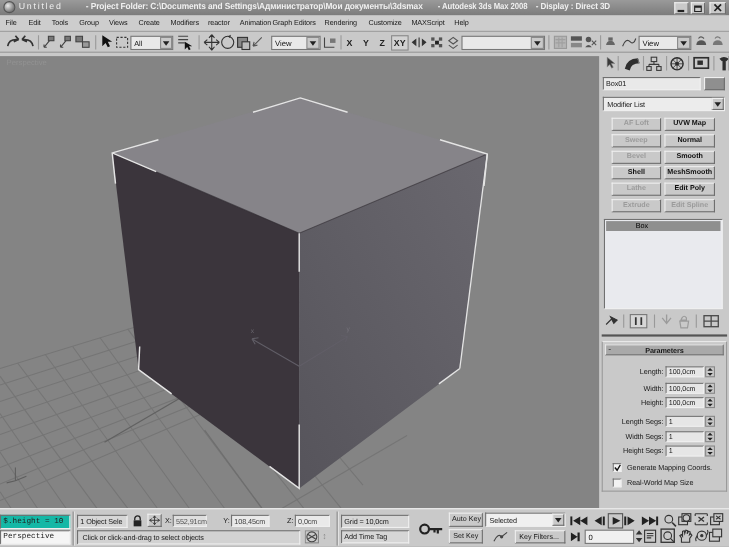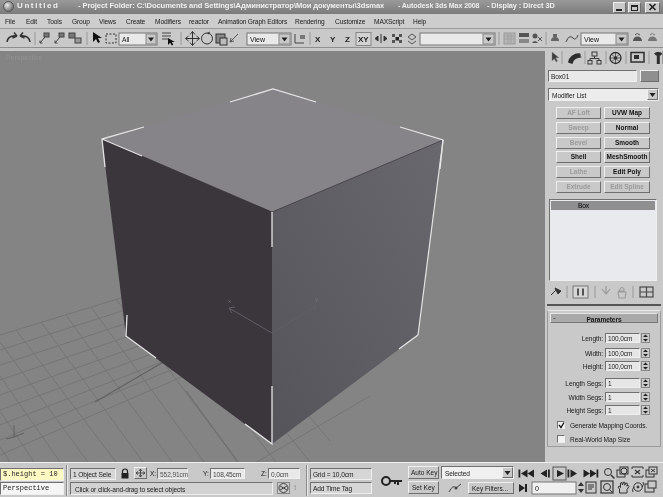--- a/index.html
+++ b/index.html
@@ -10,21 +10,21 @@
 .t7{font-size:6.6px;letter-spacing:-0.1px;line-height:9px;color:#1a1a1a;}
 .raised{background:#c9c9c9;border:1px solid;border-color:#efefef #6e6e6e #6e6e6e #efefef;}
 .sunk{background:#e9e9e9;border:1px solid;border-color:#707070 #efefef #efefef #707070;}
 .sep{width:2px;border-left:1px solid #8a8a8a;border-right:1px solid #e8e8e8;}
 </style>
 </head>
 <body>
 
 <div class="abs" style="left:0;top:0;width:663px;height:14px;background:linear-gradient(#9a9a9a,#7b7b7b);">
   <div class="abs" style="left:3px;top:1px;width:11px;height:11px;border-radius:50%;background:radial-gradient(circle at 35% 35%, #e8e8e8, #7a7a7a 70%);border:1px solid #555;"></div>
-  <div class="abs" style="left:17px;top:1px;font-size:8px;font-weight:bold;color:#f0f0f0;white-space:nowrap;letter-spacing:1.6px;">Untitled</div>
+  <div class="abs" style="left:17px;top:1px;font-size:8px;font-weight:normal;color:#f0f0f0;white-space:nowrap;letter-spacing:1.6px;">Untitled</div>
   <div class="abs" style="left:78px;top:1px;font-size:8px;font-weight:bold;color:#f0f0f0;white-space:nowrap;letter-spacing:-0.1px;transform:scaleX(0.95);transform-origin:0 0;">- Project Folder: C:\Documents and Settings\Администратор\Мои документы\3dsmax</div>
   <div class="abs" style="left:398px;top:1px;font-size:8px;font-weight:bold;color:#f0f0f0;white-space:nowrap;letter-spacing:-0.1px;transform:scaleX(0.88);transform-origin:0 0;">- Autodesk 3ds Max 2008</div>
   <div class="abs" style="left:487px;top:1px;font-size:8px;font-weight:bold;color:#f0f0f0;white-space:nowrap;letter-spacing:-0.1px;transform:scaleX(0.92);transform-origin:0 0;">- Display : Direct 3D</div>
   <div class="abs raised" style="left:613px;top:2px;width:13px;height:11px;">
       <div class="abs" style="left:2px;top:6px;width:6px;height:2px;background:#222;"></div>
     </div>
   <div class="abs raised" style="left:628px;top:2px;width:13px;height:11px;">
       <div class="abs" style="left:2px;top:1.5px;width:7px;height:6px;border:1px solid #222;border-top-width:2px;"></div>
     </div>
   <div class="abs raised" style="left:645px;top:2px;width:15px;height:11px;">
@@ -333,21 +333,21 @@
         <path d="M1 3 l2 2.5 l3 -5" stroke="#111" fill="none" stroke-width="1.3"></path>
       </svg>
     </div>
   <span class="abs t7" style="left:25px;top:373px;">Generate Mapping Coords.</span>
   <div class="abs sunk" style="left:12px;top:387px;width:8px;height:8px;background:#f2f2f2;"></div>
   <span class="abs t7" style="left:25px;top:387px;">Real-World Map Size</span>
 </div>
 
 <div class="abs" style="left:0;top:462px;width:663px;height:35px;background:#c9c9c9;border-top:1px solid #efefef;">
 
-  <div class="abs" style="left:0px;top:5px;width:64px;height:13px;background:#fef9c3;border:1px solid;border-color:#707070 #efefef #efefef #707070;font-family:'Liberation Mono',monospace;font-size:7px;color:#222;line-height:11px;padding-left:2px;">$.height = 10</div>
+  <div class="abs" style="left:0px;top:5px;width:64px;height:13px;background:#14b8a6;border:1px solid;border-color:#707070 #efefef #efefef #707070;font-family:'Liberation Mono',monospace;font-size:7px;color:#222;line-height:11px;padding-left:2px;">$.height = 10</div>
   <div class="abs" style="left:0px;top:19px;width:64px;height:13px;background:#f5f5f5;border:1px solid;border-color:#707070 #efefef #efefef #707070;font-family:'Liberation Mono',monospace;font-size:7px;color:#222;line-height:11px;padding-left:2px;">Perspective</div>
   <div class="abs sep" style="left:66px;top:2px;height:31px;"></div>
 
   <div class="abs sunk" style="left:70px;top:5px;width:46px;height:12px;background:#d6d6d6;">
       <span class="t7" style="position:absolute;left:2px;top:1px;white-space:nowrap;">1 Object Sele</span>
     </div>
   <svg class="abs" style="left:120px;top:5px;" width="10" height="12">
       <path d="M2.5 5 v-1.5 a2.5 2.5 0 0 1 5 0 V5" stroke="#222" fill="none" stroke-width="1.2"></path>
       <rect x="1.5" y="5" width="7" height="5.5" fill="#222"></rect>
     </svg>

